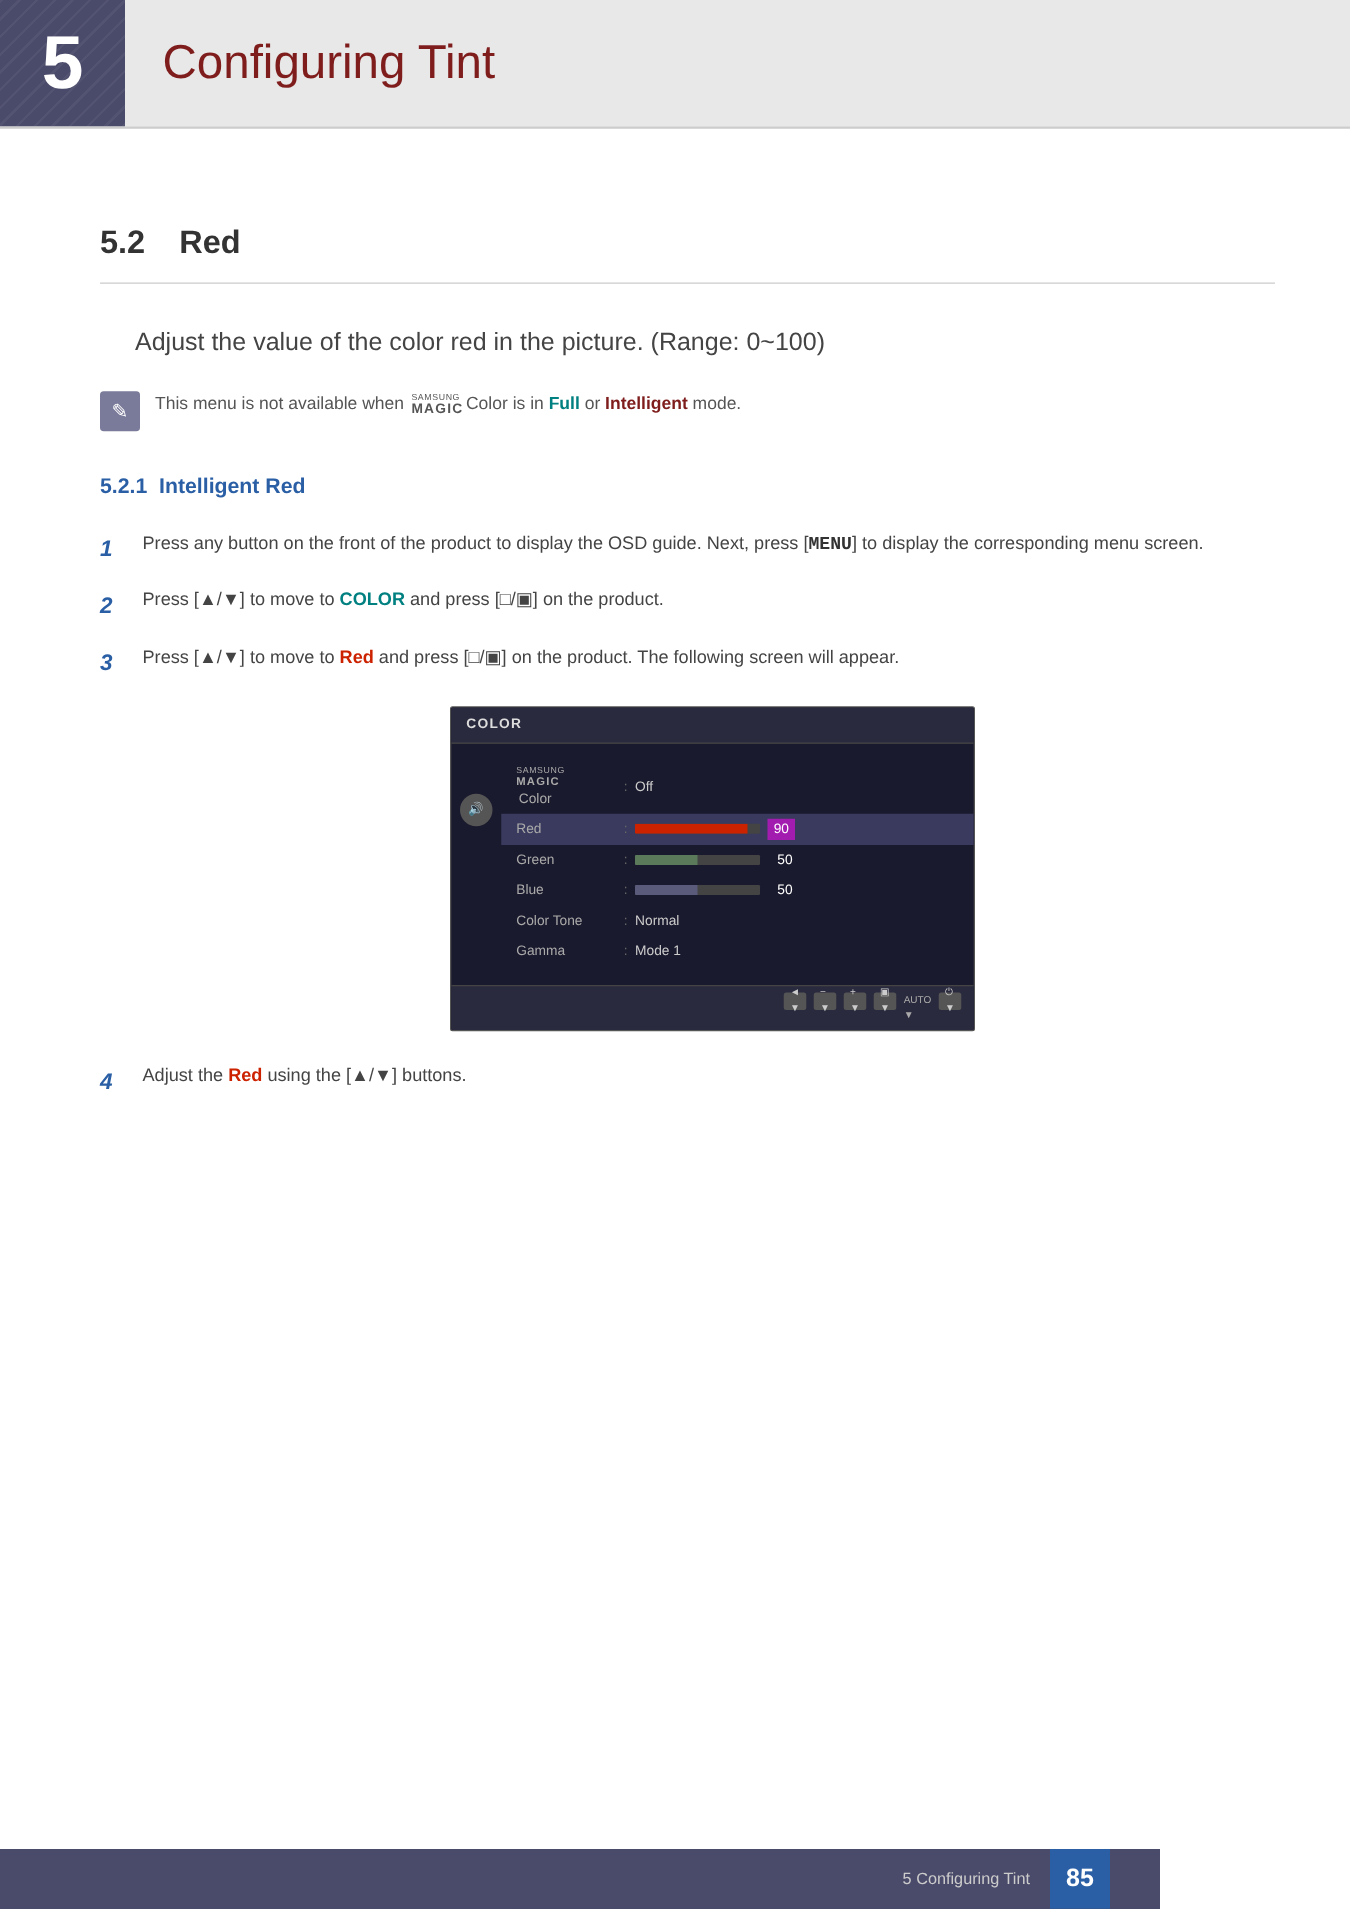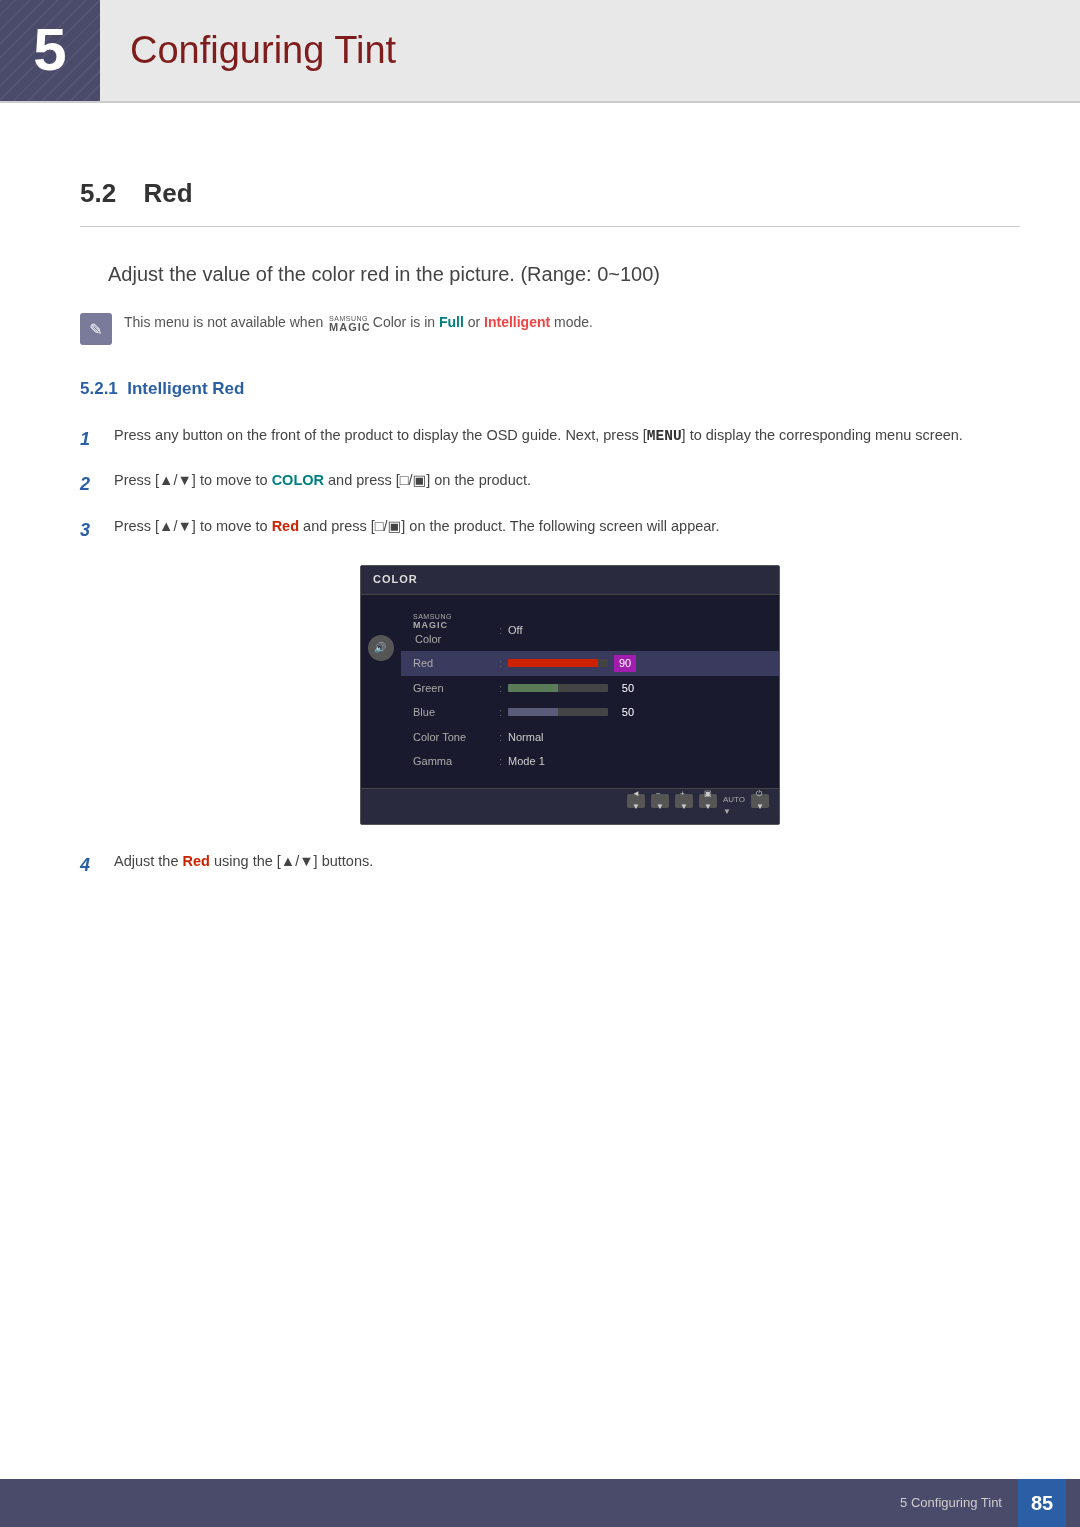--- a/index.html
+++ b/index.html
@@ -169,21 +169,21 @@
       flex-shrink: 0;
       padding-top: 1px;
     }
 
     .step-text {
       flex: 1;
     }
 
     
     .bold { font-weight: bold; }
-    .color-blue { color: #ef4444; }
+    .color-blue { color: #7f1d1d; }
     .color-red { color: #cc2200; font-weight: bold; }
     .color-teal { color: #008080; font-weight: bold; }
 
     
     .osd-container {
       display: flex;
       justify-content: center;
       margin: 20px 0 24px 40px;
     }
 
@@ -352,27 +352,27 @@
       font-weight: bold;
       letter-spacing: 1px;
     }
 
     
     .page-footer {
       position: fixed;
       bottom: 0;
       left: 0;
       right: 0;
-      width: 1080px;
+      width: 928px;
       height: 48px;
       background: #4a4a6a;
       display: flex;
       align-items: center;
       justify-content: flex-end;
-      padding: 0 14px;
+      padding: 0 40px;
       gap: 16px;
     }
 
     .footer-text {
       color: #ccc;
       font-size: 13px;
     }
 
     .footer-page-num {
       background: #2a5fa5;

